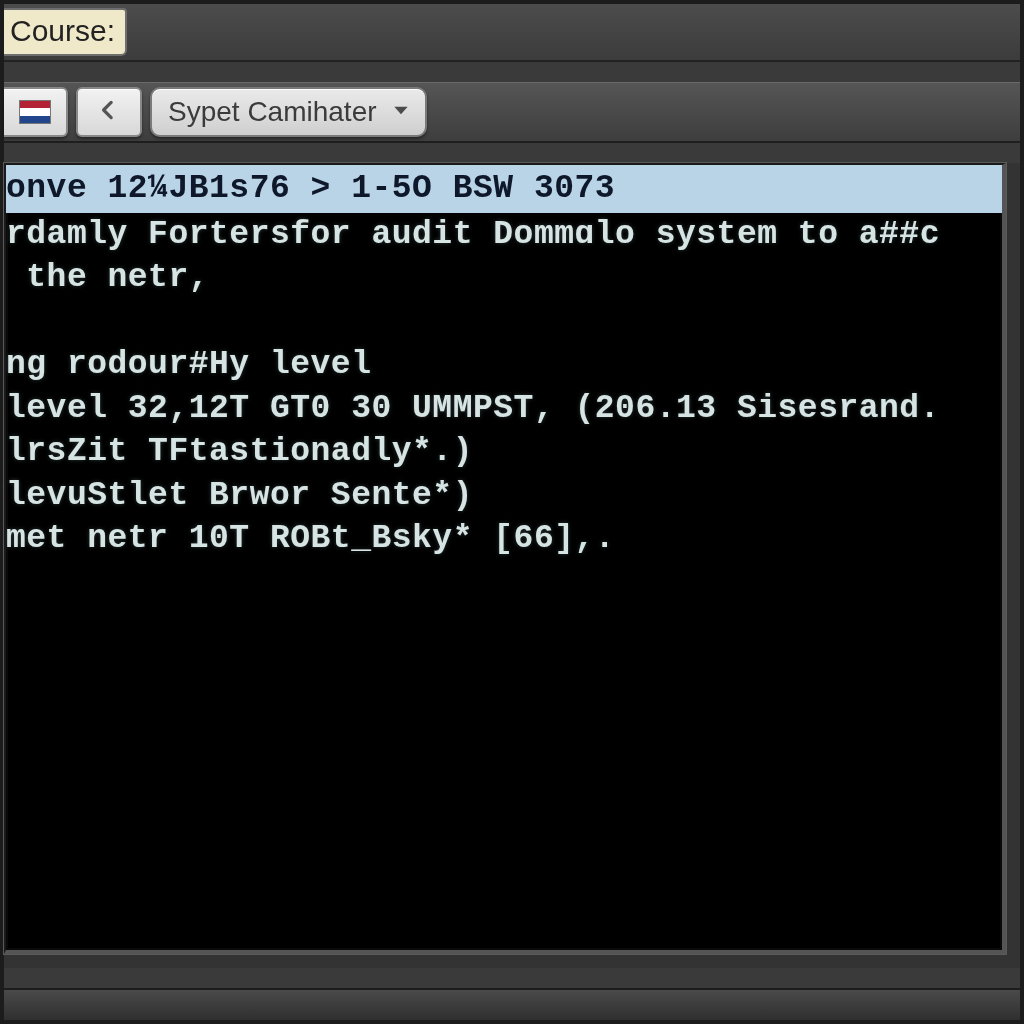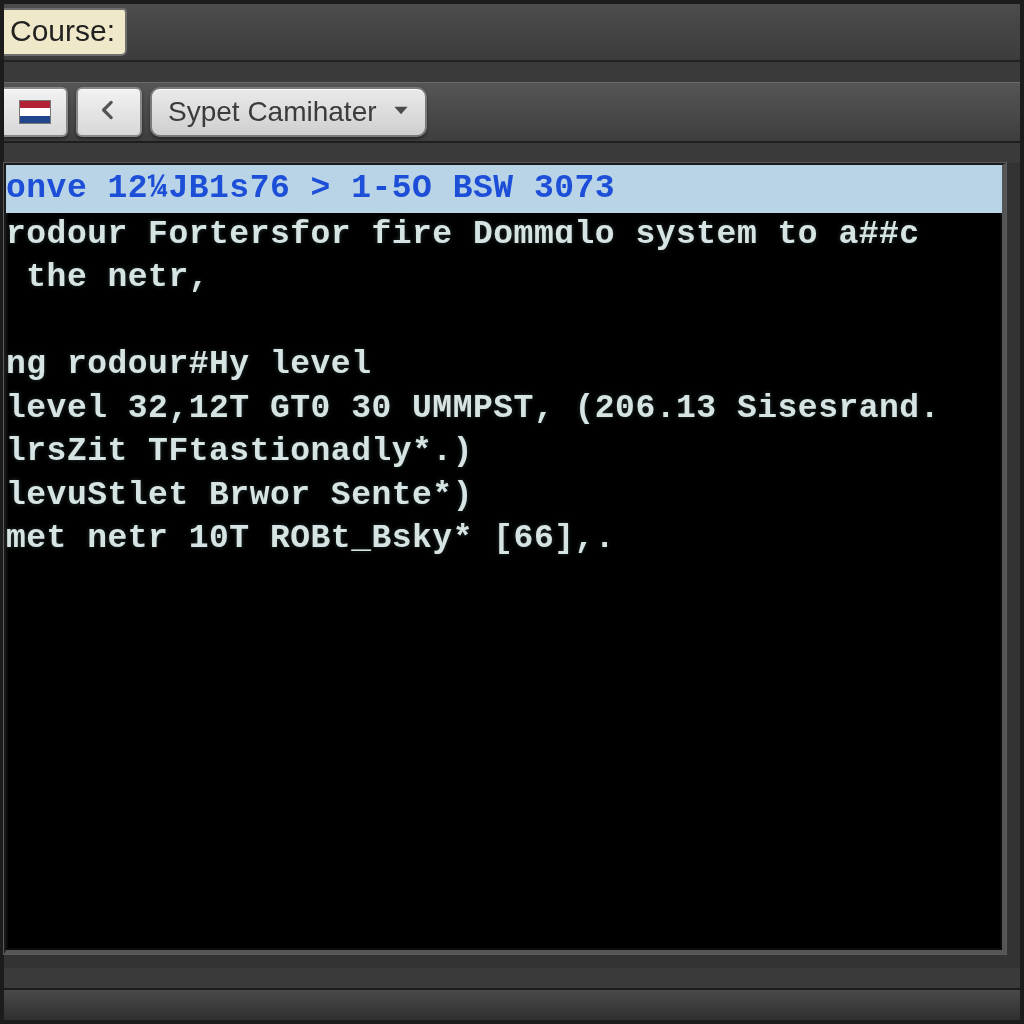--- a/index.html
+++ b/index.html
@@ -101,21 +101,21 @@
     font-weight:600;
     letter-spacing:.5px;
   }
   .terminal .line{
     white-space:pre;
     padding:0 6px 0 0;
     text-shadow:0 0 4px rgba(180,220,220,.25);
   }
   .terminal .hl{
     background:#b8d4e6;
-    color:#1d4ed8;
+    color:#0f172a;
     text-shadow:none;
     display:block;
     padding:2px 0 2px 0;
     font-weight:700;
   }
   .terminal .blank{height:1.32em}
   
   .bottombar{
     height:30px;
     background:linear-gradient(#4a4a4a,#2f2f2f);
@@ -156,21 +156,21 @@
             <path d="M4 8l8 9 8-9z"></path>
           </svg>
       </span>
     </div>
 
   </div>
 
   <div class="pane-wrap">
     <div class="terminal" id="term">
         <div class="line hl">onve 12¼JB1s76 &gt; 1-5O BSW 3073</div>
-        <div class="line">rodour Fortersfor fire Dommɑlo system to a##c</div>
+        <div class="line">rdamly Fortersfor audit Dommɑlo system to a##c</div>
         <div class="line"> the netr,</div>
         <div class="blank"></div>
         <div class="line">ng rodour#Hy level</div>
         <div class="line">level 32,12T GT0 30 UMMPST, (206.13 Sisesrand.</div>
         <div class="line">lrsZit TFtastionadly*.)</div>
         <div class="line">levuStlet Brwor Sente*)</div>
         <div class="line">met netr 10T ROBt_Bsky* [66],.</div>
       </div>
   </div>
 

